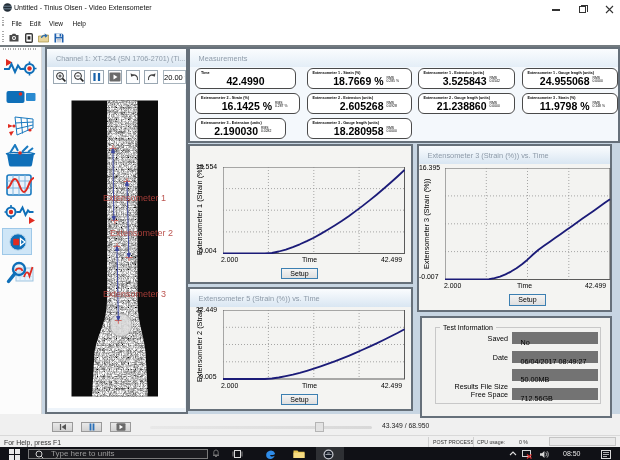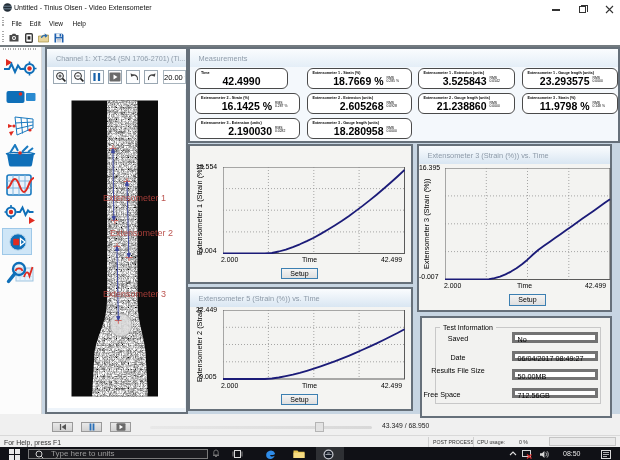--- a/index.html
+++ b/index.html
@@ -34,22 +34,22 @@
 .mrms{position:absolute;right:7px;top:8px;font-size:3.4px;color:#000;line-height:3.8px;text-align:left;width:17px;}
 
 .xlab{position:absolute;font-size:6.9px;color:#000;}
 .ylab{position:absolute;font-size:6.9px;color:#000;}
 .ytitle{position:absolute;font-size:7.3px;color:#000;white-space:nowrap;transform:rotate(-90deg);transform-origin:0 0;}
 .setup{position:absolute;width:37px;height:11.5px;background:linear-gradient(#f4f4f4,#dfdfdf);border:1px solid #3c7fb1;font-size:7px;color:#000;text-align:center;line-height:10.5px;}
 .cbtn{position:absolute;top:69.5px;width:14px;height:14px;border:1px solid #9aa7b2;background:#fcfdfe;}
 .cbtn svg{position:absolute;left:0.5px;top:0.5px;}
 .pbtn{position:absolute;top:421.5px;width:20.5px;height:10.5px;background:linear-gradient(#e9e9e9,#d2d2d2);border:1px solid #9a9a9a;}
 
-.tfield{position:absolute;background:#fff;border:3px solid #737373;font-size:7.2px;color:#000;padding-left:3px;height:10.5px;line-height:10px;}
-.tlab{position:absolute;font-size:7.2px;color:#000;text-align:center;}
+.tfield{position:absolute;background:#fff;border:6px solid #737373;font-size:7.2px;color:#000;padding-left:3px;height:10.5px;line-height:10px;}
+.tlab{position:absolute;font-size:7.2px;color:#000;text-align:right;}
 </style></head>
 <body>
 <div class="abs" id="titlebar"></div>
 <div class="abs" id="titletxt">Untitled - Tinius Olsen - Video Extensometer</div>
 <svg class="abs" style="left:3px;top:2.5px" width="9" height="9" viewBox="0 0 9 9">
     <circle cx="4.5" cy="4.5" r="4.3" fill="#222c36"></circle>
     <path d="M.6 3.2h7.8M.6 5.8h7.8" stroke="#8ba6ba" stroke-width=".7" fill="none"></path>
   </svg>
 <div class="abs" style="left:552px;top:9px;width:8px;height:1.5px;background:#333"></div>
 <div class="abs" style="left:579px;top:6px;width:7px;height:7px;border:1.2px solid #333"></div>
@@ -241,37 +241,37 @@
  <text x="62" y="147">Extensometer 2</text>
  <text x="55" y="208">Extensometer 3</text>
 </g>
 </svg>
 
 <div class="panel" id="measpanel">
     <div class="phead" style="background:linear-gradient(#fafcfe,#e4eef7)">
       <span>Measurements</span>
     </div>
   </div>
-<div class="mbox" style="left:195px;top:67.5px;width:93px">
+<div class="mbox" style="left:195px;top:67.5px;width:101px">
     <div class="mlab">Time</div>
     <div class="mval" style="right:auto;left:0;width:100%;text-align:center">42.4990</div>
   </div>
 <div class="mbox" style="left:306.5px;top:67.5px;width:105px">
     <div class="mlab">Extensometer 1 - Strain (%)</div>
     <div class="mval">18.7669 %</div>
     <div class="mrms">RMS<br>0.285 %</div>
   </div>
 <div class="mbox" style="left:417.5px;top:67.5px;width:97px">
     <div class="mlab">Extensometer 1 - Extension (units)</div>
     <div class="mval">3.525843</div>
     <div class="mrms">RMS<br>0.0542</div>
   </div>
 <div class="mbox" style="left:521.5px;top:67.5px;width:96px">
     <div class="mlab">Extensometer 1 - Gauge length (units)</div>
-    <div class="mval">23.293575</div>
+    <div class="mval">24.955068</div>
     <div class="mrms">RMS<br>0.0000</div>
   </div>
 <div class="mbox" style="left:195px;top:92.5px;width:105px">
     <div class="mlab">Extensometer 2 - Strain (%)</div>
     <div class="mval">16.1425 %</div>
     <div class="mrms">RMS<br>0.287 %</div>
   </div>
 <div class="mbox" style="left:306.5px;top:92.5px;width:105px">
     <div class="mlab">Extensometer 2 - Extension (units)</div>
     <div class="mval">2.605268</div>
@@ -280,21 +280,21 @@
 <div class="mbox" style="left:417.5px;top:92.5px;width:97px">
     <div class="mlab">Extensometer 2 - Gauge length (units)</div>
     <div class="mval">21.238860</div>
     <div class="mrms">RMS<br>0.0000</div>
   </div>
 <div class="mbox" style="left:521.5px;top:92.5px;width:96px">
     <div class="mlab">Extensometer 3 - Strain (%)</div>
     <div class="mval">11.9798 %</div>
     <div class="mrms">RMS<br>0.148 %</div>
   </div>
-<div class="mbox" style="left:195px;top:117.5px;width:105px">
+<div class="mbox" style="left:195px;top:117.5px;width:91px">
     <div class="mlab">Extensometer 3 - Extension (units)</div>
     <div class="mval">2.190030</div>
     <div class="mrms">RMS<br>0.0282</div>
   </div>
 <div class="mbox" style="left:306.5px;top:117.5px;width:105px">
     <div class="mlab">Extensometer 3 - Gauge length (units)</div>
     <div class="mval">18.280958</div>
     <div class="mrms">RMS<br>0.0000</div>
   </div>
 
@@ -356,23 +356,23 @@
 <div class="xlab" style="left:585px;top:281.5px">42.499</div>
 <div class="setup" style="left:509px;top:294px">Setup</div>
 
 <div class="panel" id="testpanel"></div>
 <div class="abs" style="left:435px;top:327px;width:166px;height:77px;border:1px solid #c8c8c8"></div>
 <div class="abs" style="left:440px;top:323.5px;background:#f2f2f0;padding:0 3px;font-size:7px;color:#000">Test Information</div>
 <div class="tlab" style="left:408px;top:334px;width:100px">Saved</div>
 <div class="tfield" style="left:511.5px;top:332px;width:86.5px">No</div>
 <div class="tlab" style="left:408px;top:352.5px;width:100px">Date</div>
 <div class="tfield" style="left:511.5px;top:350.5px;width:86.5px">06/04/2017 08:49:27</div>
-<div class="tlab" style="left:408px;top:366px;width:100px">Results File Size</div>
+<div class="tlab" style="left:408px;top:382px;width:100px">Results File Size</div>
 <div class="tfield" style="left:511.5px;top:369px;width:86.5px">50.00MB</div>
-<div class="tlab" style="left:392px;top:389.5px;width:100px">Free Space</div>
+<div class="tlab" style="left:408px;top:389.5px;width:100px">Free Space</div>
 <div class="tfield" style="left:511.5px;top:387.5px;width:86.5px">712.56GB</div>
 
 <div class="abs" id="statusbar">
  <span style="position:absolute;left:4px;top:3px">For Help, press F1</span>
  <span style="position:absolute;left:433px;top:3.5px;font-size:5.2px">POST PROCESS</span>
  <span style="position:absolute;left:477px;top:3.5px;font-size:5.2px">CPU usage:</span>
     <span style="position:absolute;left:519px;top:3.5px;font-size:5.2px">0 %</span>
  <div style="position:absolute;left:549px;top:1.5px;width:67px;height:9px;background:#e9e9e9;border:1px solid #c5c5c5"></div>
  <div style="position:absolute;left:428px;top:1px;width:1px;height:10px;background:#d0d0d0"></div>
  <div style="position:absolute;left:473px;top:1px;width:1px;height:10px;background:#d0d0d0"></div>

